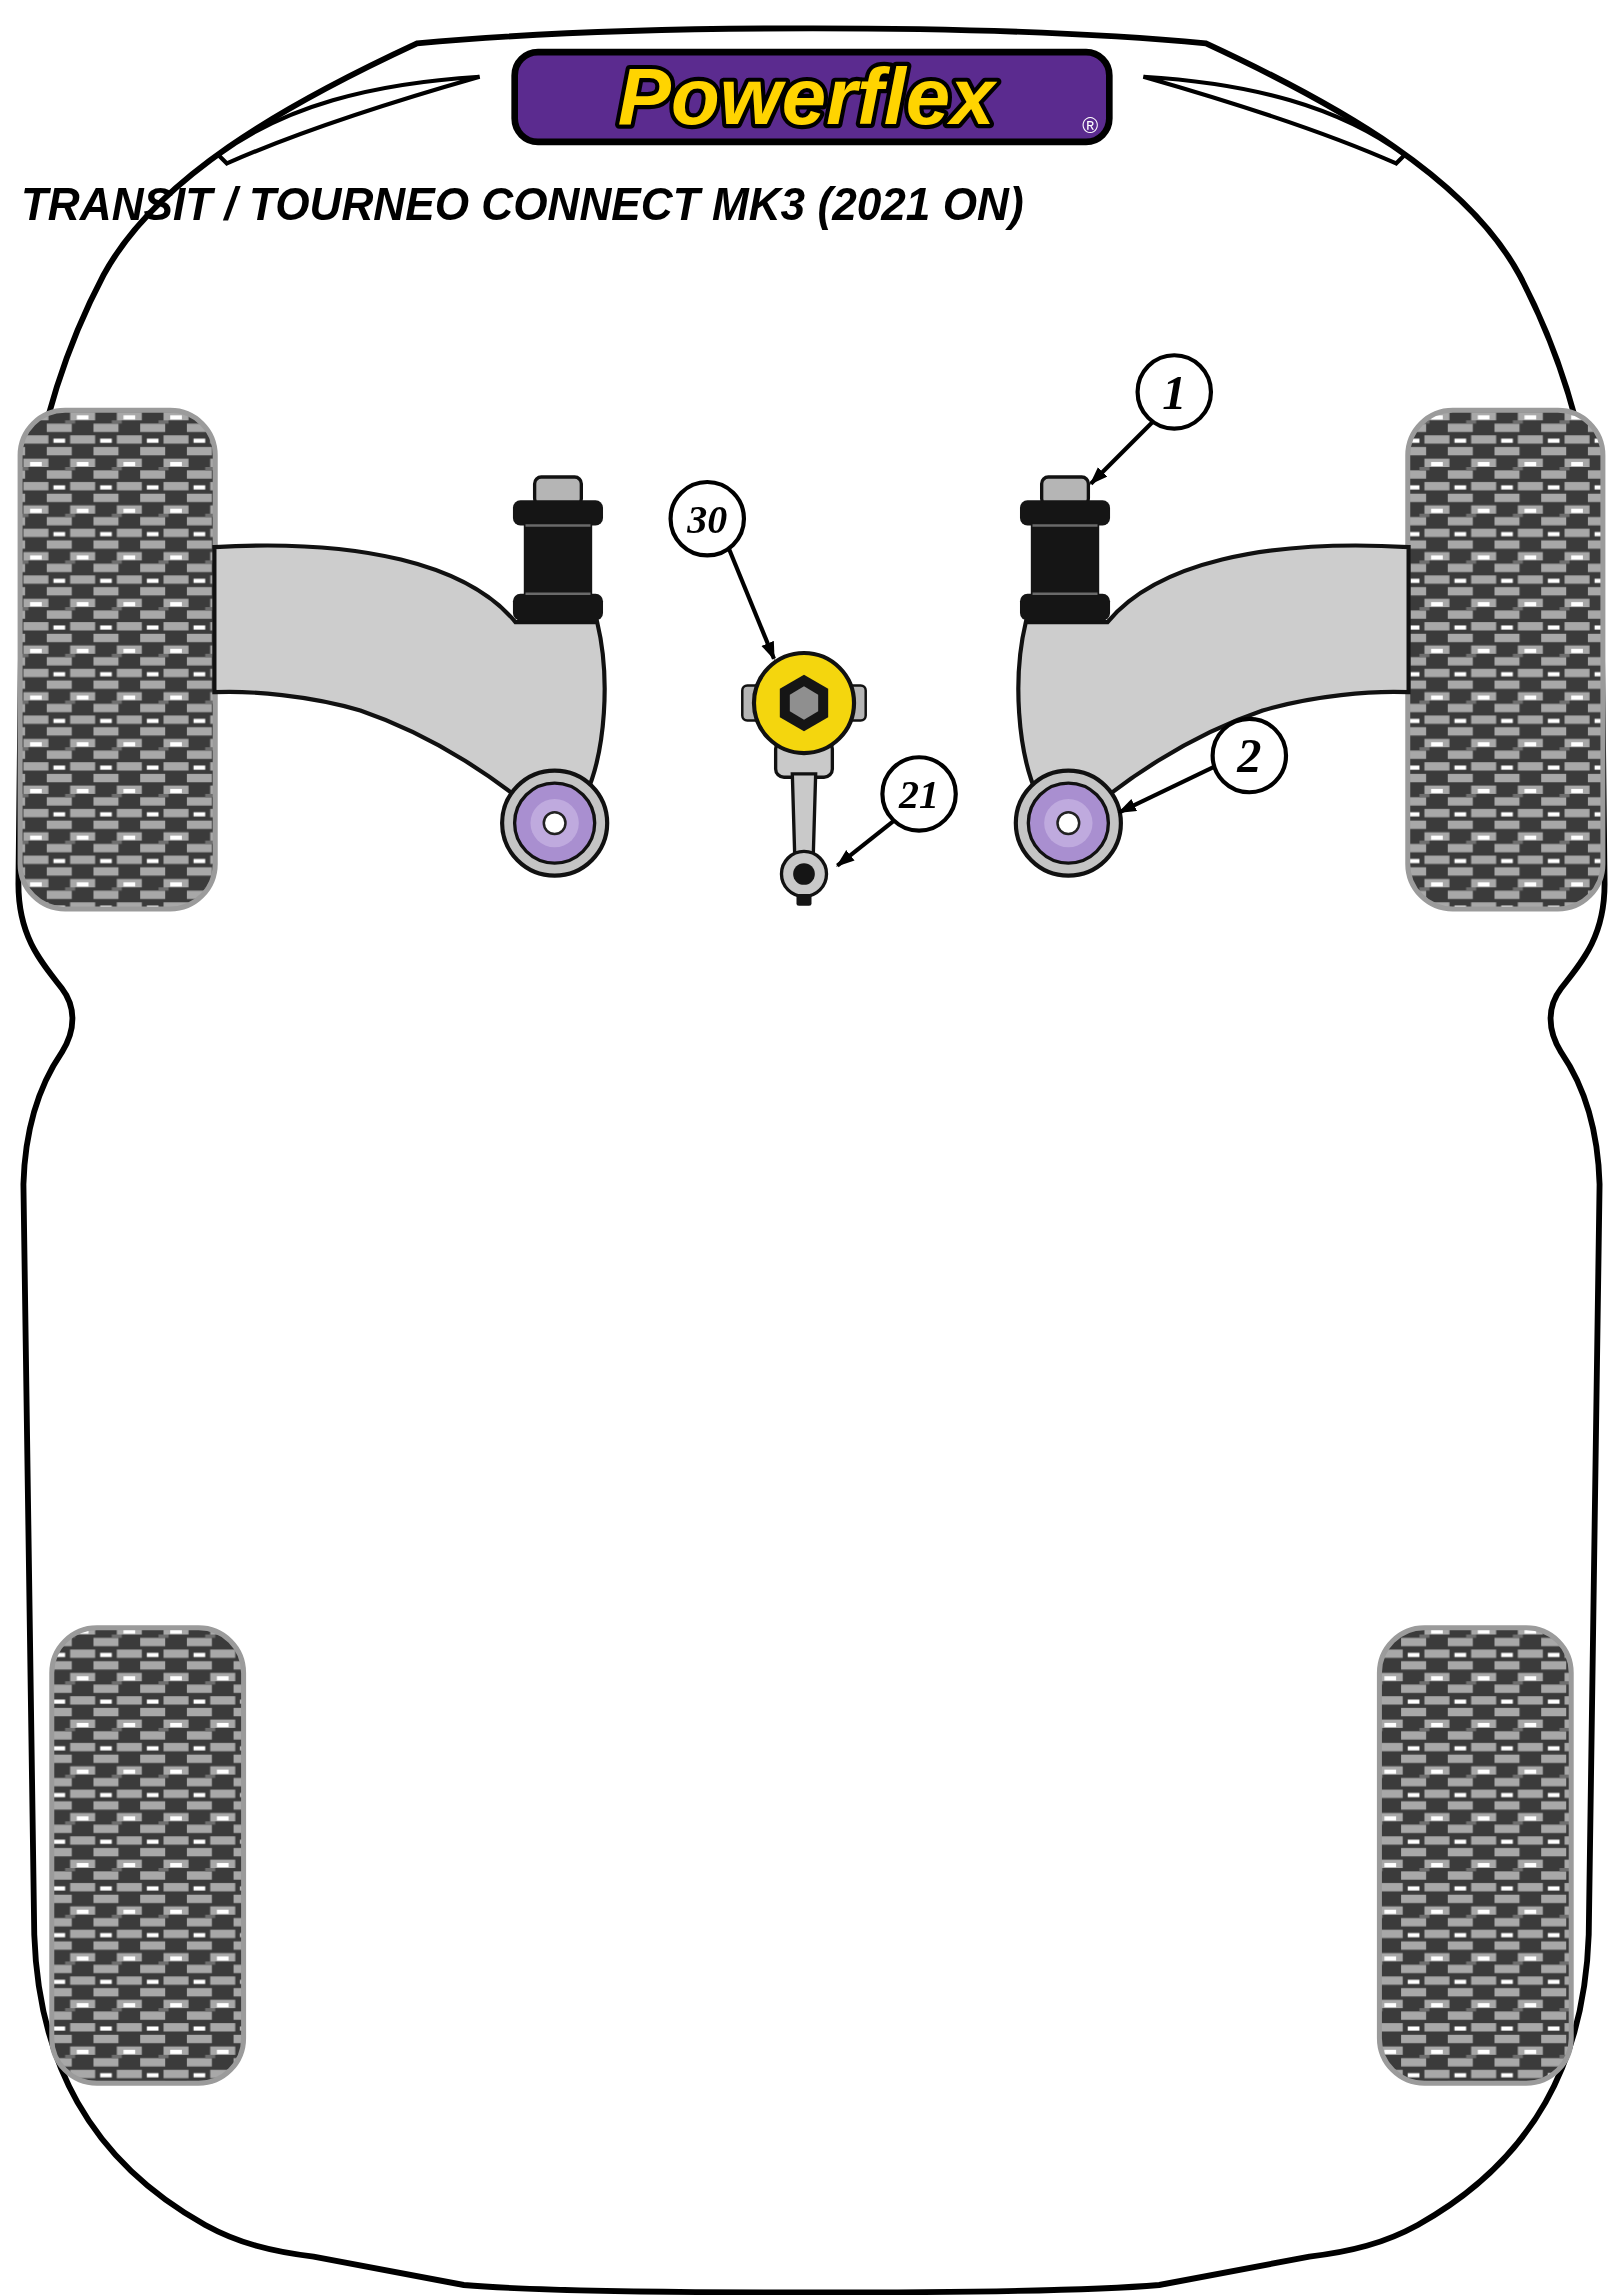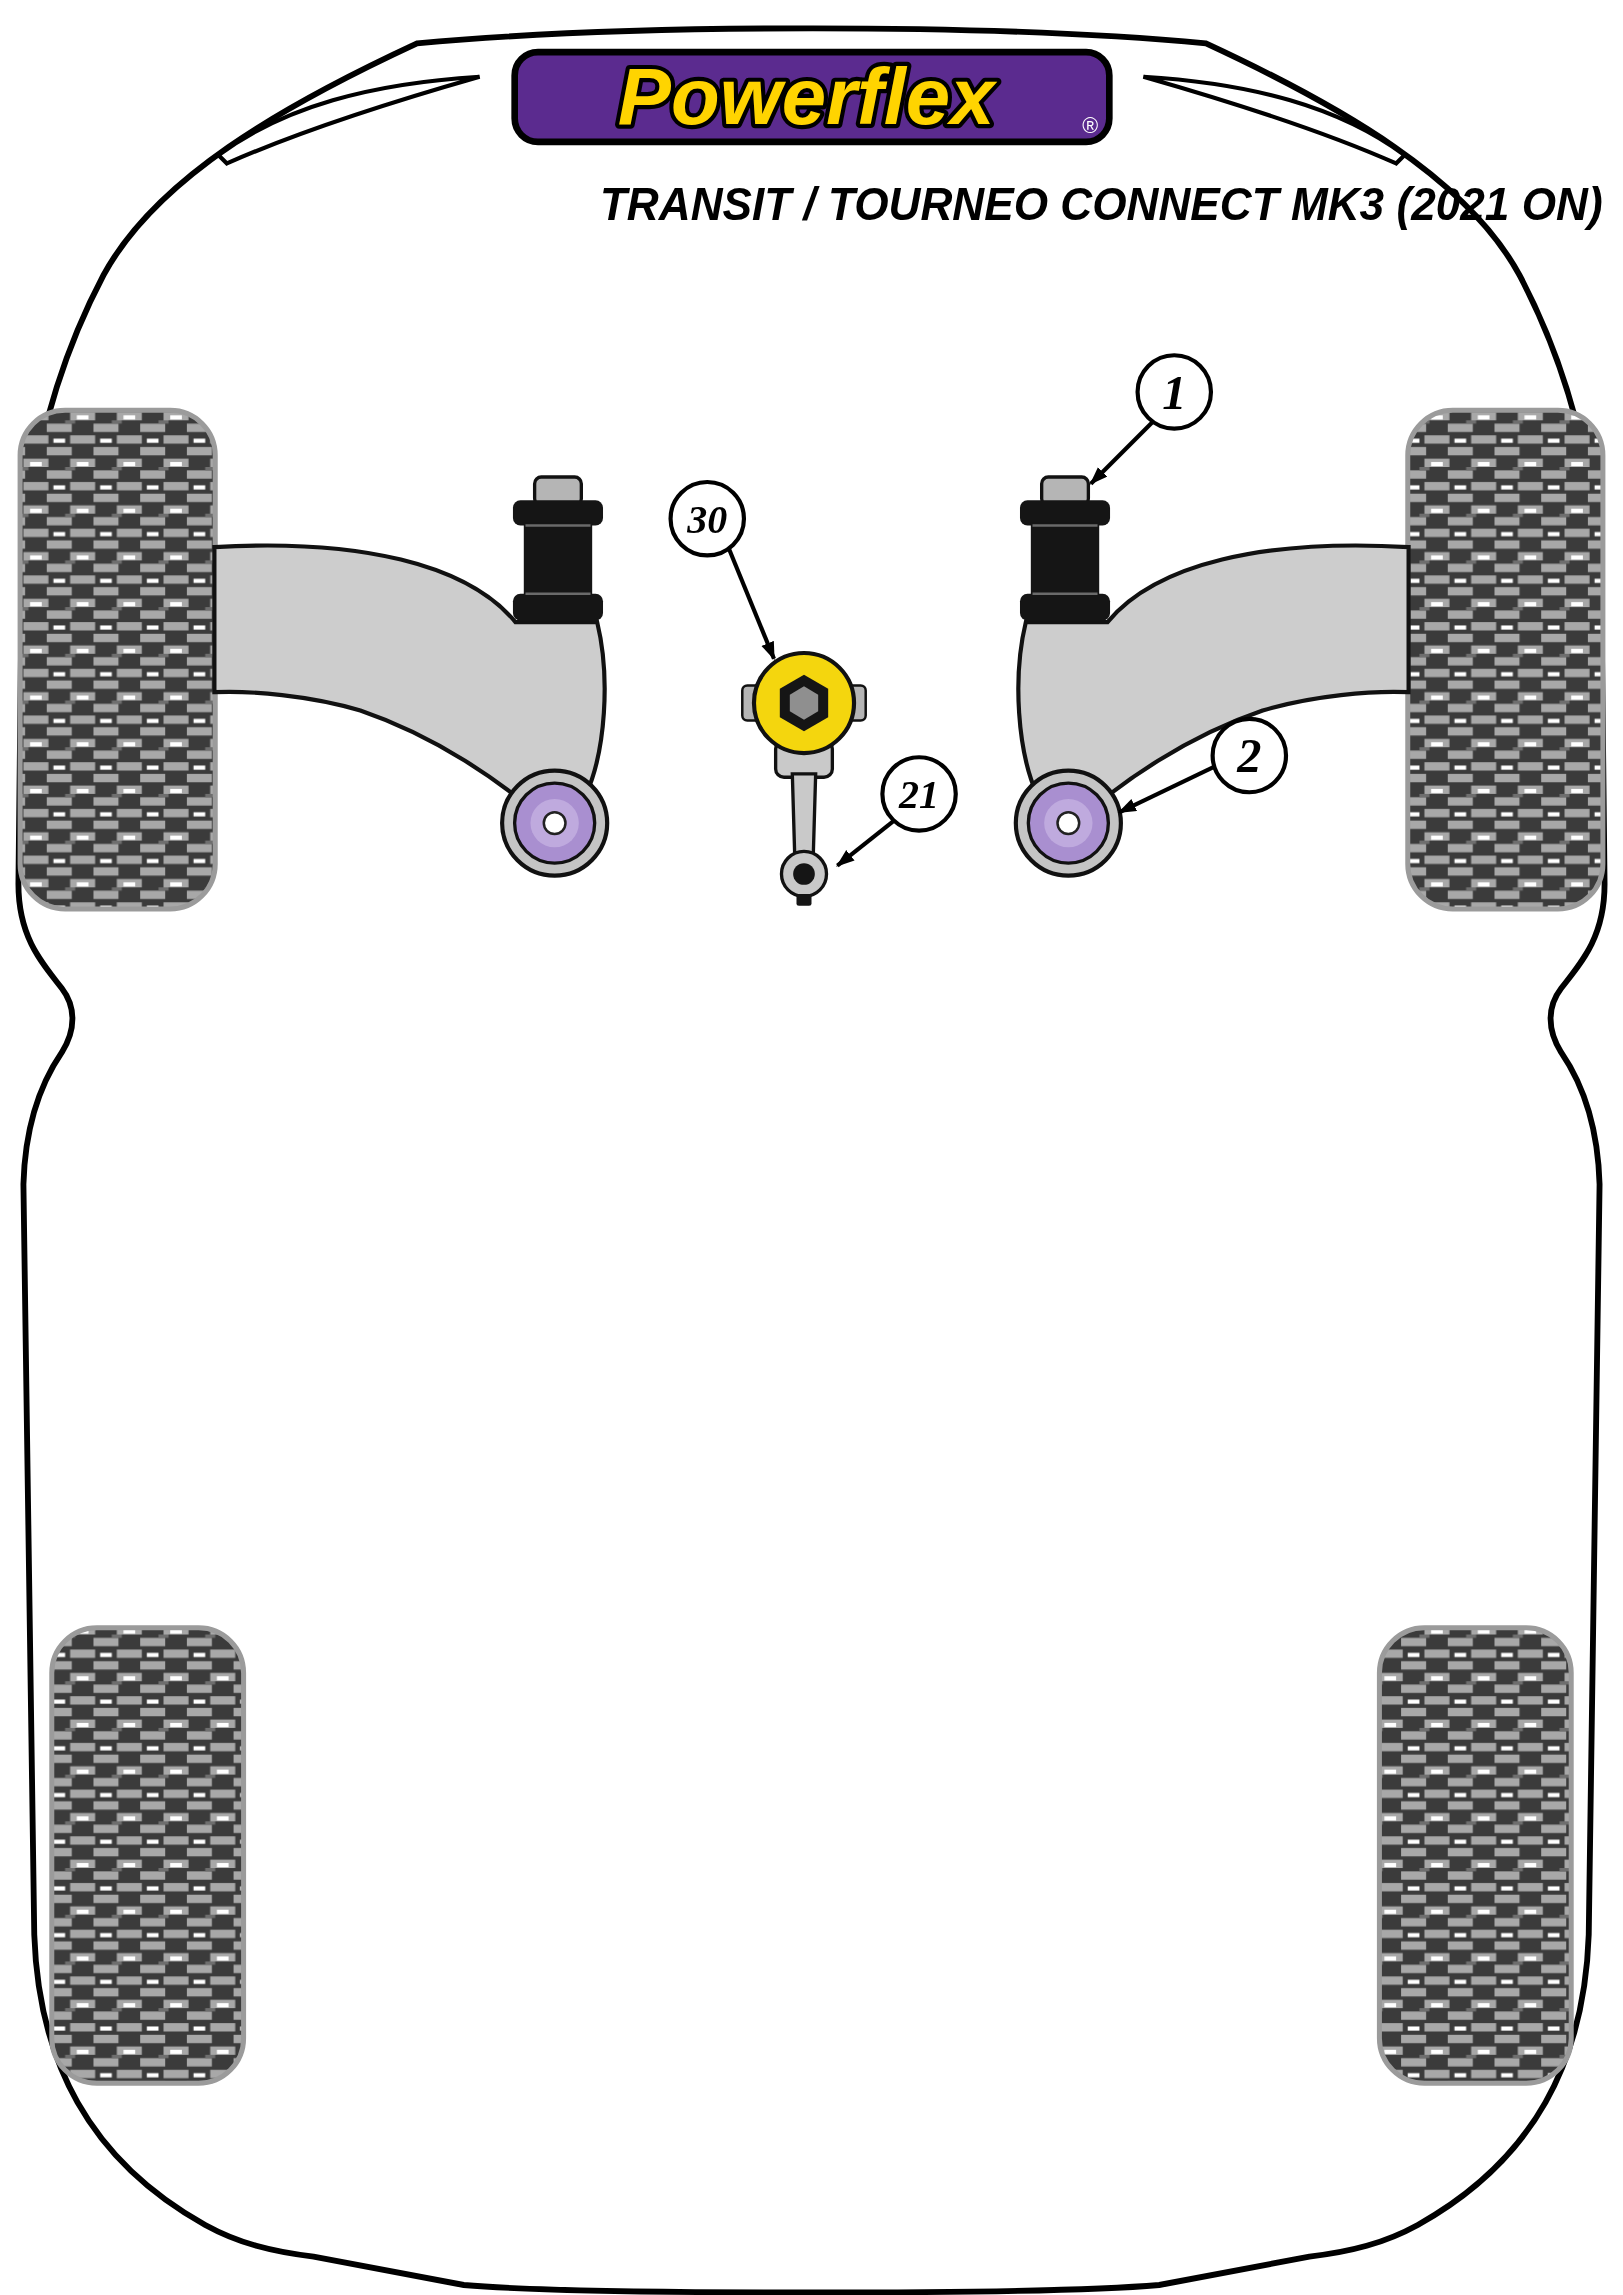--- a/index.html
+++ b/index.html
@@ -36,21 +36,21 @@
     font-family:"Liberation Sans", sans-serif;
     font-size:26px;
     fill:#ffffff;
     text-anchor:middle;
   }
   .page-title{
     position:absolute;
     left:0;
     top:177px;
     width:100%;
-    text-align:right;
+    text-align:left;
   }
   .page-title span{
     display:inline-block;
     font-family:"Liberation Sans", sans-serif;
     font-style:italic;
     font-weight:bold;
     font-size:46px;
     color:#000000;
     letter-spacing:0px;
     transform:scaleX(0.96);

